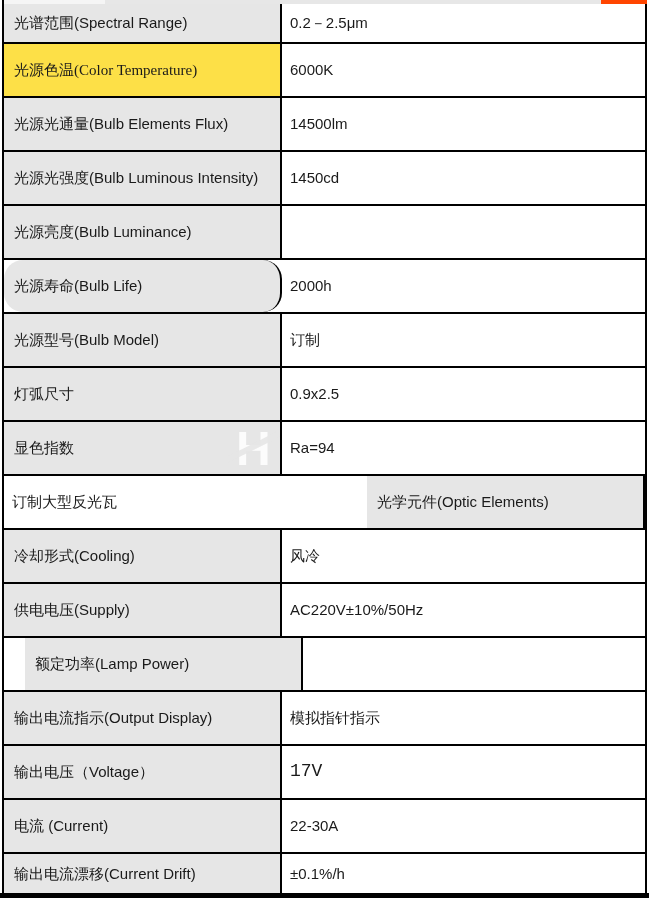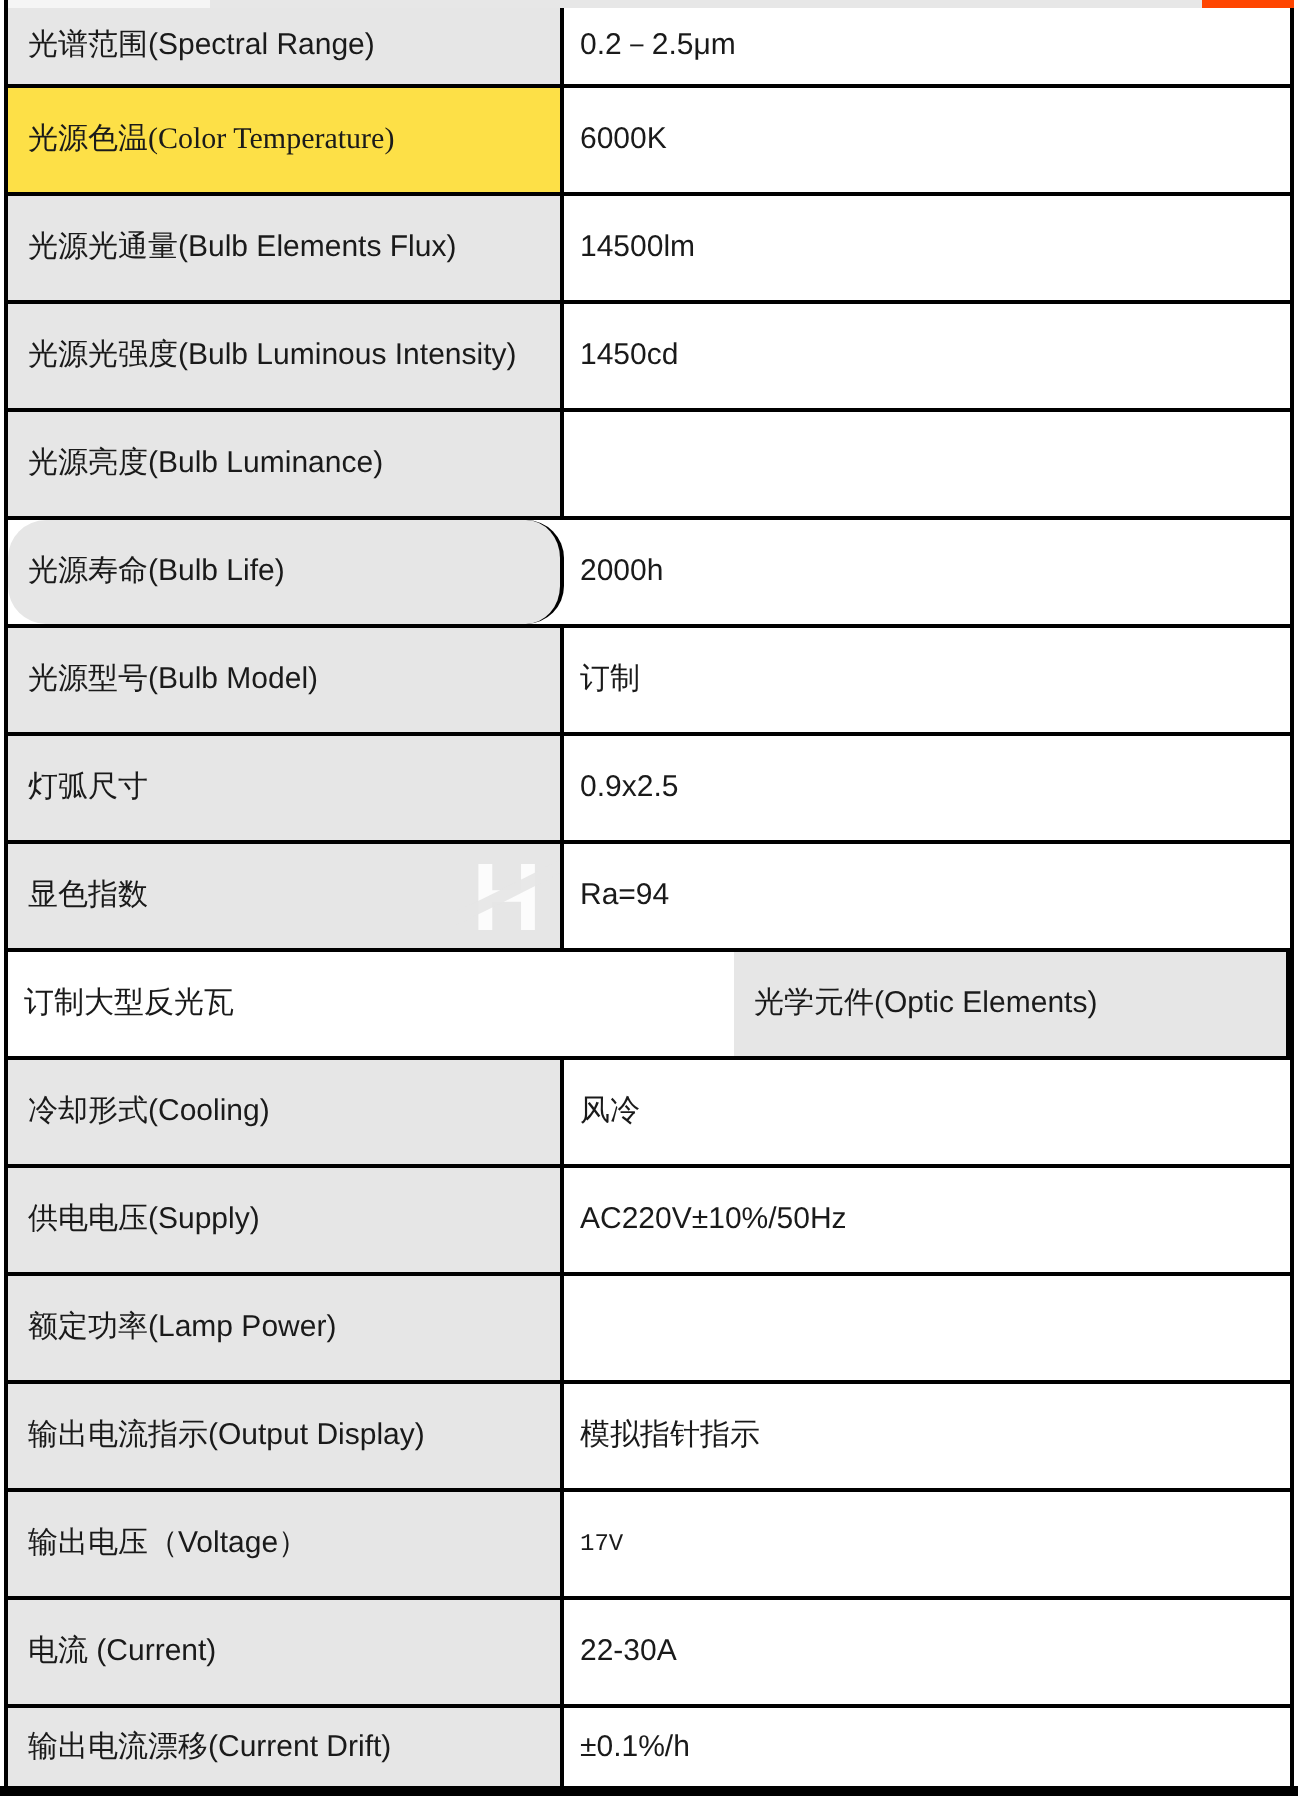--- a/index.html
+++ b/index.html
@@ -63,21 +63,21 @@
     background: transparent;
     padding-left: 8px;
   }
   .cell.value sup {
     font-size: 11px;
     line-height: 1;
     position: relative;
     top: -6px;
     margin-left: 1px;
   }
-  .mono { font-family: "Liberation Mono", "DejaVu Sans Mono", monospace; font-size: 12px; }
+  .mono { font-family: "Liberation Mono", "DejaVu Sans Mono", monospace; font-size: 18px; }
 
   
   .watermark {
     position: absolute;
     left: 228px;
     top: 423px;
     width: 52px;
     height: 50px;
     z-index: 5;
     pointer-events: none;
@@ -161,21 +161,21 @@
           <span>风冷</span>
         </div>
       </div>
       <div class="row">
         <div class="cell label" style="background: rgb(230, 230, 230);">供电电压(Supply)</div>
         <div class="cell value">
           <span>AC220V±10%/50Hz</span>
         </div>
       </div>
       <div class="row">
-        <div class="cell label" style="background: rgb(230, 230, 230);">额定功率(Lamp Power)</div>
+        <div class="cell label" style="background: rgb(230, 230, 230); margin-left: 21px;">额定功率(Lamp Power)</div>
       </div>
       <div class="row">
         <div class="cell label" style="background: rgb(230, 230, 230);">输出电流指示(Output Display)</div>
         <div class="cell value">
           <span>模拟指针指示</span>
         </div>
       </div>
       <div class="row">
         <div class="cell label" style="background: rgb(230, 230, 230);">输出电压（Voltage）</div>
         <div class="cell value">

